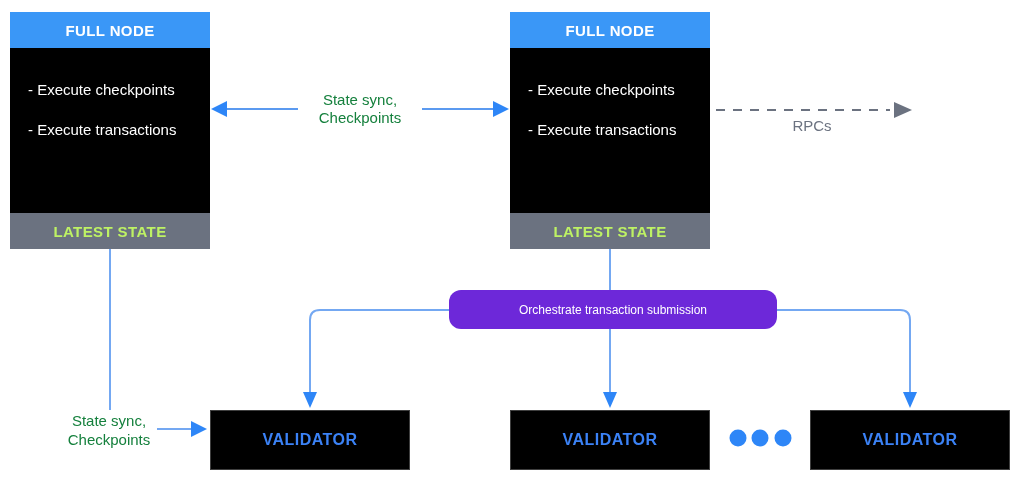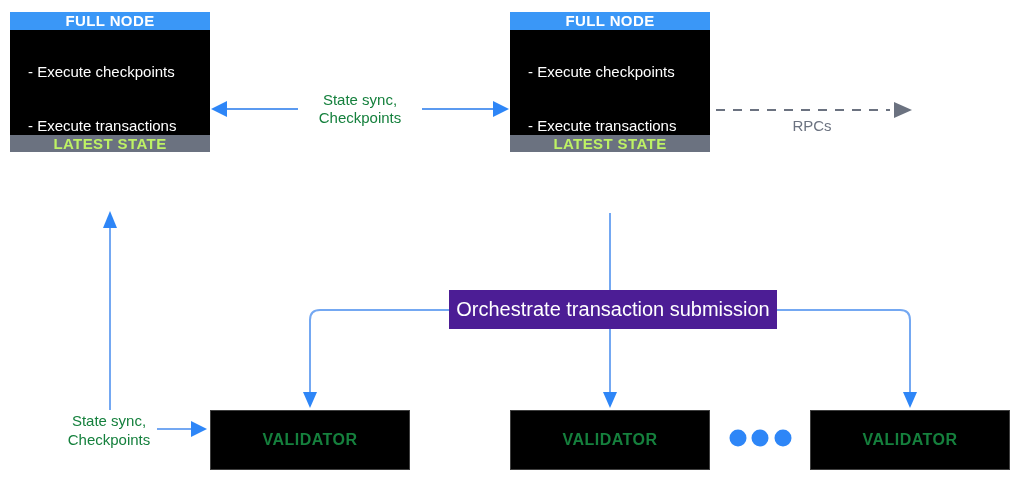--- a/index.html
+++ b/index.html
@@ -4,31 +4,31 @@
 <style>
   html, body { margin: 0; padding: 0; background: #ffffff; }
   body {
     width: 1020px; height: 480px; position: relative; overflow: hidden;
     font-family: "Liberation Sans", sans-serif;
   }
   .canvas { position: absolute; inset: 0; width: 1020px; height: 480px; }
   .connectors { position: absolute; left: 0; top: 0; z-index: 1; }
 
   .full-node {
-    position: absolute; width: 200px; height: 140px; z-index: 2;
+    position: absolute; width: 200px; height: 237px; z-index: 2;
     display: flex; flex-direction: column;
   }
   .fn-header {
     height: 36px; background: #3a97f7; color: #ffffff;
     font-size: 15px; font-weight: bold; letter-spacing: 0.4px;
     display: flex; align-items: center; justify-content: center;
   }
   .fn-body {
     flex: 1; background: #000000; color: #ffffff; font-size: 15px;
-    display: flex; flex-direction: column; gap: 36px;
+    display: flex; flex-direction: column; gap: 22px;
     padding: 33px 8px 0 18px; box-sizing: border-box;
   }
   .fn-body .fn-item { line-height: 18px; }
   .fn-footer {
     height: 36px; background: #6b7280; color: #bef264;
     font-size: 15px; font-weight: bold; letter-spacing: 0.4px;
     display: flex; align-items: center; justify-content: center;
   }
   .fn-left  { left: 10px;  top: 12px; }
   .fn-right { left: 510px; top: 12px; }
@@ -36,28 +36,28 @@
   .conn-label {
     position: absolute; z-index: 2; text-align: center; background: #ffffff;
     color: #15803d; font-size: 15px; line-height: 18px;
   }
   .lbl-statesync-top { left: 298px; top: 91px;  width: 124px; }
   .lbl-rpcs          { left: 789px; top: 101px; width: 46px; color: #6b7280; margin-top: 16px; }
   .lbl-statesync-bottom { left: 50px; top: 411px; width: 118px; line-height: 19px; background: transparent; }
 
   .orchestrate-box {
     position: absolute; left: 449px; top: 290px; width: 328px; height: 39px;
-    background: #4c1d95; color: #ffffff; font-size: 20px; z-index: 2;
-    display: flex; align-items: center; justify-content: center;
+    background: #6d28d9; color: #ffffff; font-size: 12px; z-index: 2;
+    display: flex; align-items: center; justify-content: center; border-radius: 12px;
   }
 
   .validator {
     position: absolute; top: 410px; width: 200px; height: 60px;
     background: #000000; border: 1px solid #3f3f3f; box-sizing: border-box;
-    color: #15803d; font-size: 16px; font-weight: bold; letter-spacing: 0.5px;
+    color: #3b82f6; font-size: 16px; font-weight: bold; letter-spacing: 0.5px;
     display: flex; align-items: center; justify-content: center; z-index: 2;
   }
   .v1 { left: 210px; } .v2 { left: 510px; } .v3 { left: 810px; }
 </style>
 </head>
 <body>
 
 <div class="canvas">
 
   <svg class="connectors" width="1020" height="480" viewBox="0 0 1020 480">

